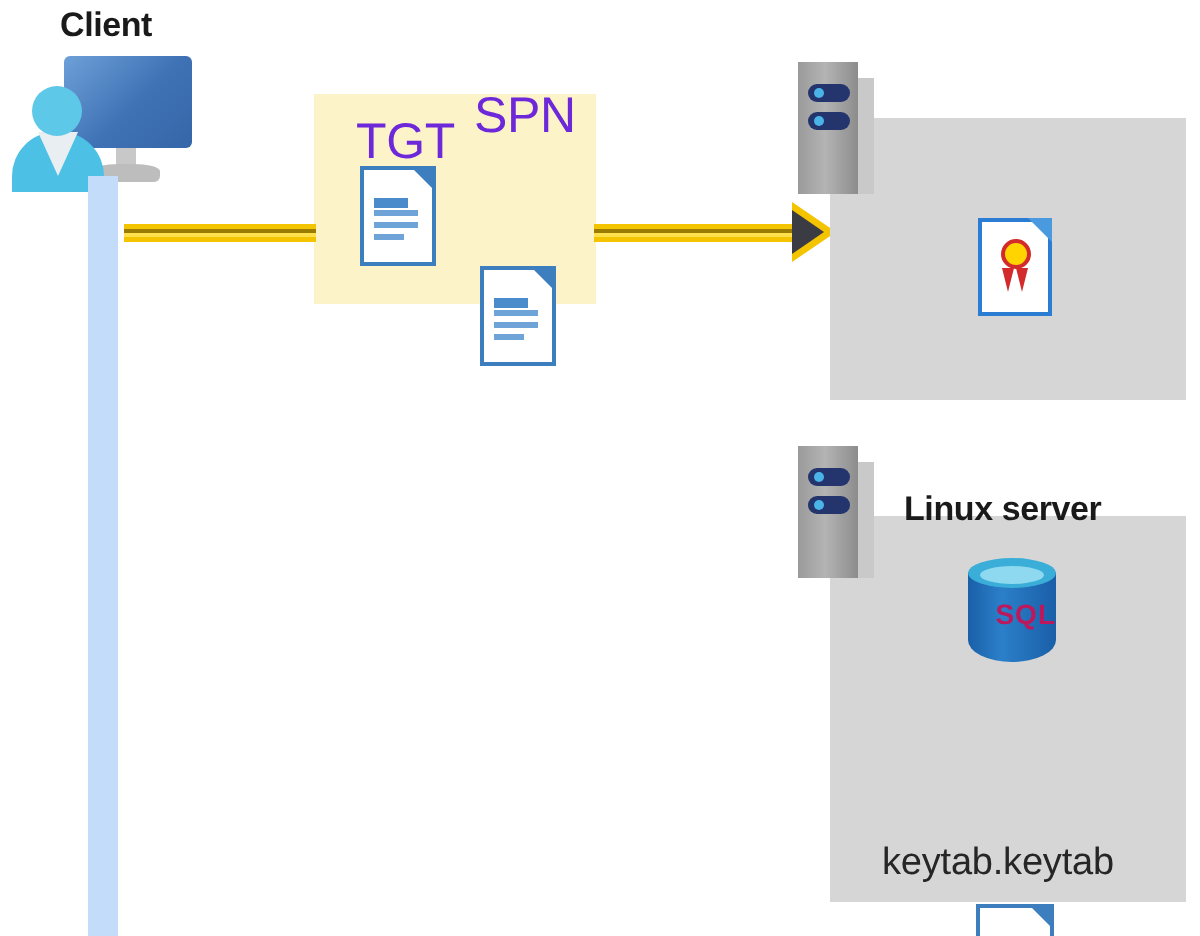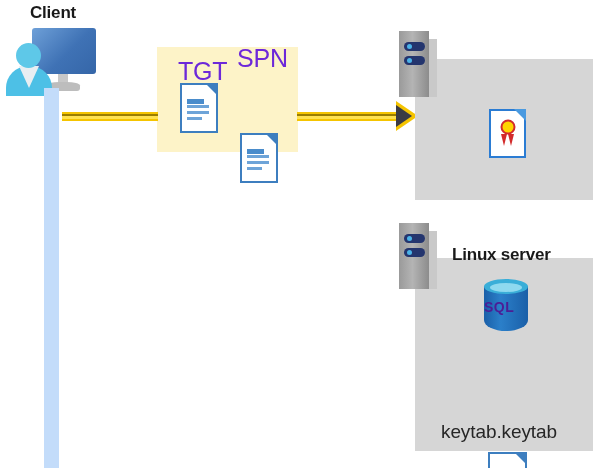--- a/index.html
+++ b/index.html
@@ -244,22 +244,22 @@
     position: absolute;
     left: 6px; top: 3.5px;
     width: 32px; height: 9px;
     border-radius: 50%;
     background: #8ed9ef;
   }
   .sqldb .sqltext {
     position: absolute;
     left: 0; top: 20px;
     width: 100%;
-    text-align: left;
-    color: #4c1d95;
+    text-align: right;
+    color: #be185d;
     font-size: 14px;
     font-weight: bold;
     letter-spacing: 0.5px;
     font-family: "Liberation Sans", sans-serif;
   }
 
   
   .client-ico { left: 6px; top: 26px; width: 94px; height: 70px; }
   .monitor-screen {
     position: absolute;

